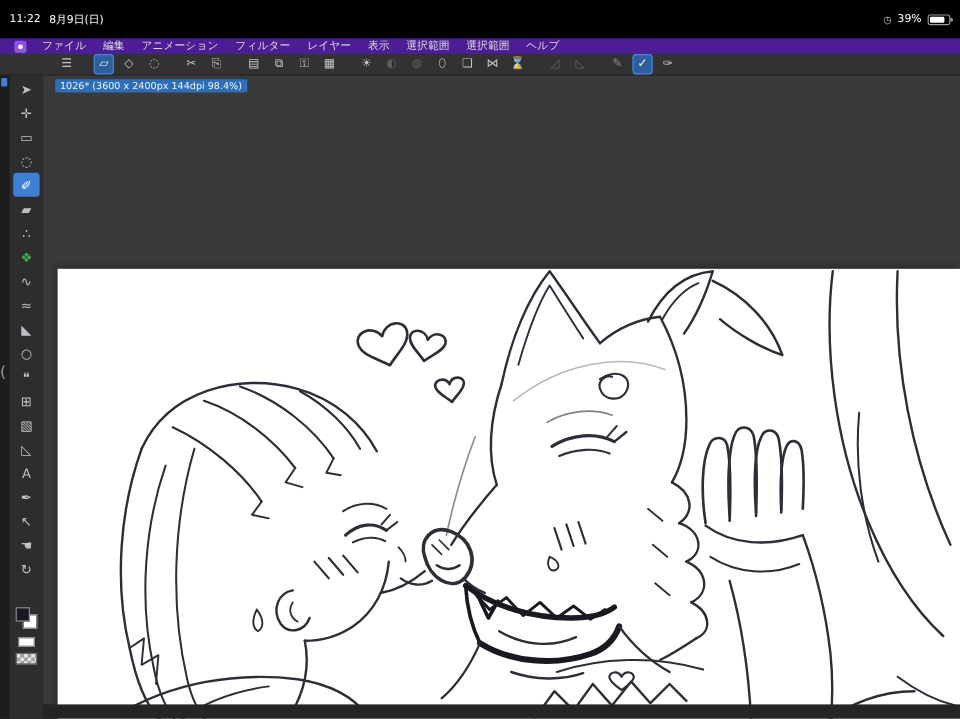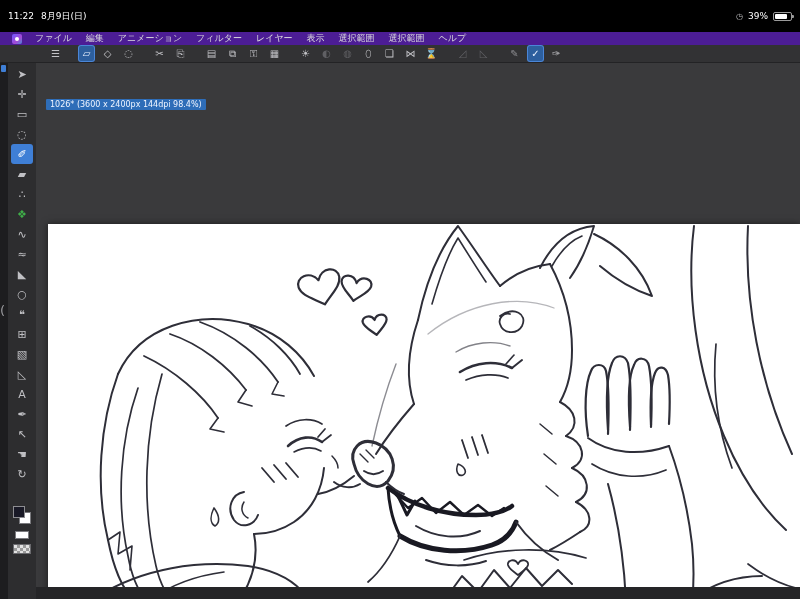--- a/index.html
+++ b/index.html
@@ -52,21 +52,21 @@
   .swatch-bg{position:absolute;right:0;bottom:0;width:12px;height:12px;background:#ffffff;border:1px solid #7a7a7e;box-sizing:border-box;}
   .swatch-fg{position:absolute;left:0;top:0;width:12px;height:12px;background:#191926;border:1px solid #8d8d91;box-sizing:border-box;}
   .mini-swatch{margin-top:7px;width:14px;height:8px;background:#fff;border:1px solid #7a7a7e;box-sizing:border-box;}
   .checker{margin-top:5px;width:18px;height:10px;border:1px solid #6a6a6e;box-sizing:border-box;
     background-image:linear-gradient(45deg,#9a9a9a 25%,transparent 25%,transparent 75%,#9a9a9a 75%),
                      linear-gradient(45deg,#9a9a9a 25%,#e2e2e2 25%,#e2e2e2 75%,#9a9a9a 75%);
     background-size:6px 6px;background-position:0 0,3px 3px;}
 
   .workspace{flex:1;background:#3a3a3c;position:relative;min-width:0;}
   .doc-tab{position:absolute;top:3px;left:10px;background:#2e6db8;color:#eef4ff;
-    font-size:8px;padding:1px 4px;border-radius:1px;white-space:nowrap;margin-top:33px;}
+    font-size:8px;padding:1px 4px;border-radius:1px;white-space:nowrap;}
   .canvas{position:absolute;left:12px;top:161px;width:752px;height:378px;background:#ffffff;
     box-shadow:0 0 7px rgba(0,0,0,.55);}
   .canvas svg{display:block;width:752px;height:378px;}
   .bottom-strip{position:absolute;left:0;right:0;bottom:0;height:12px;background:#252527;}
 </style>
 </head>
 <body>
 
 <div class="screen">
 

